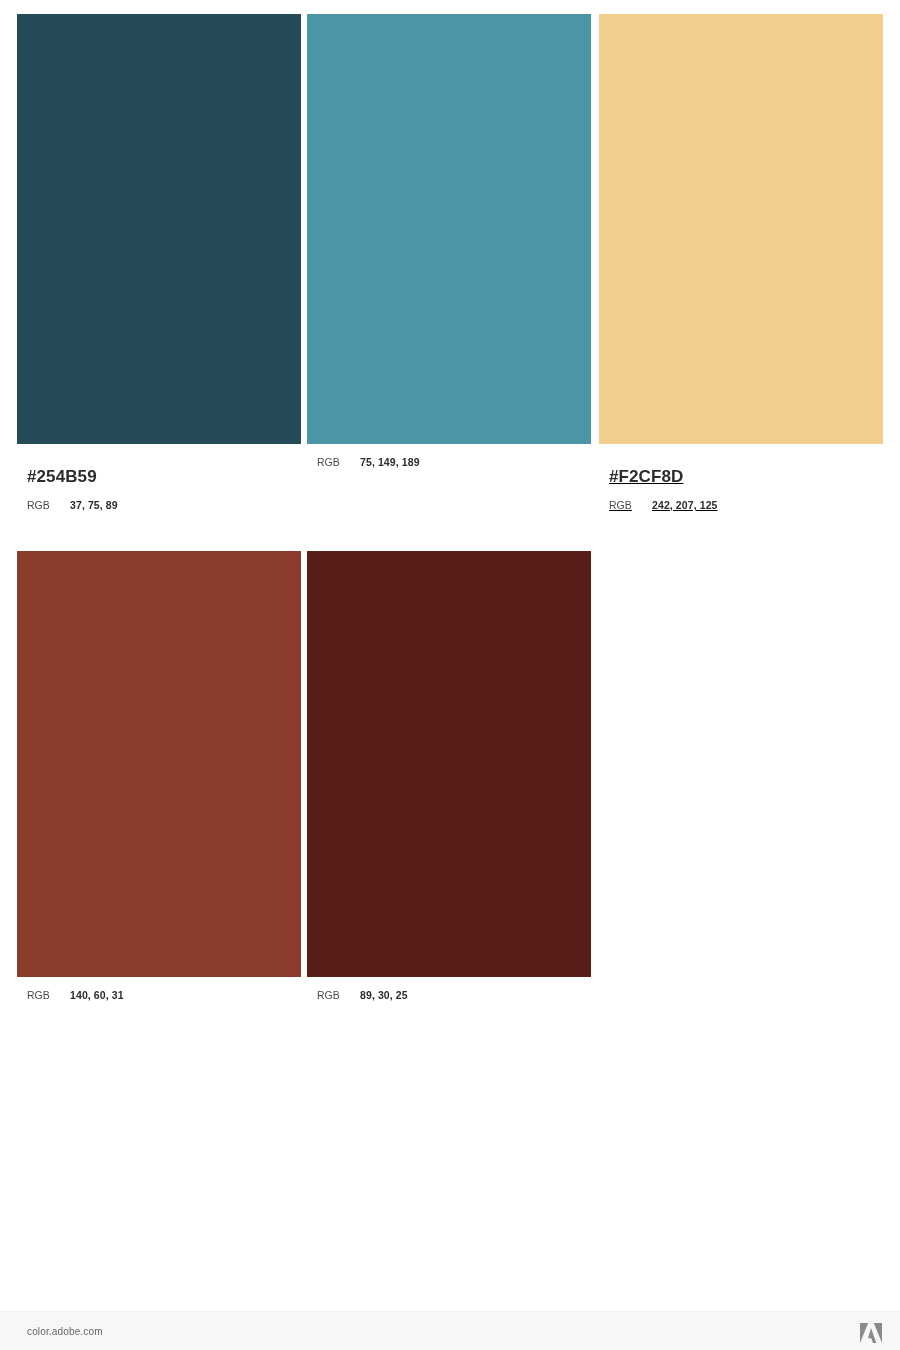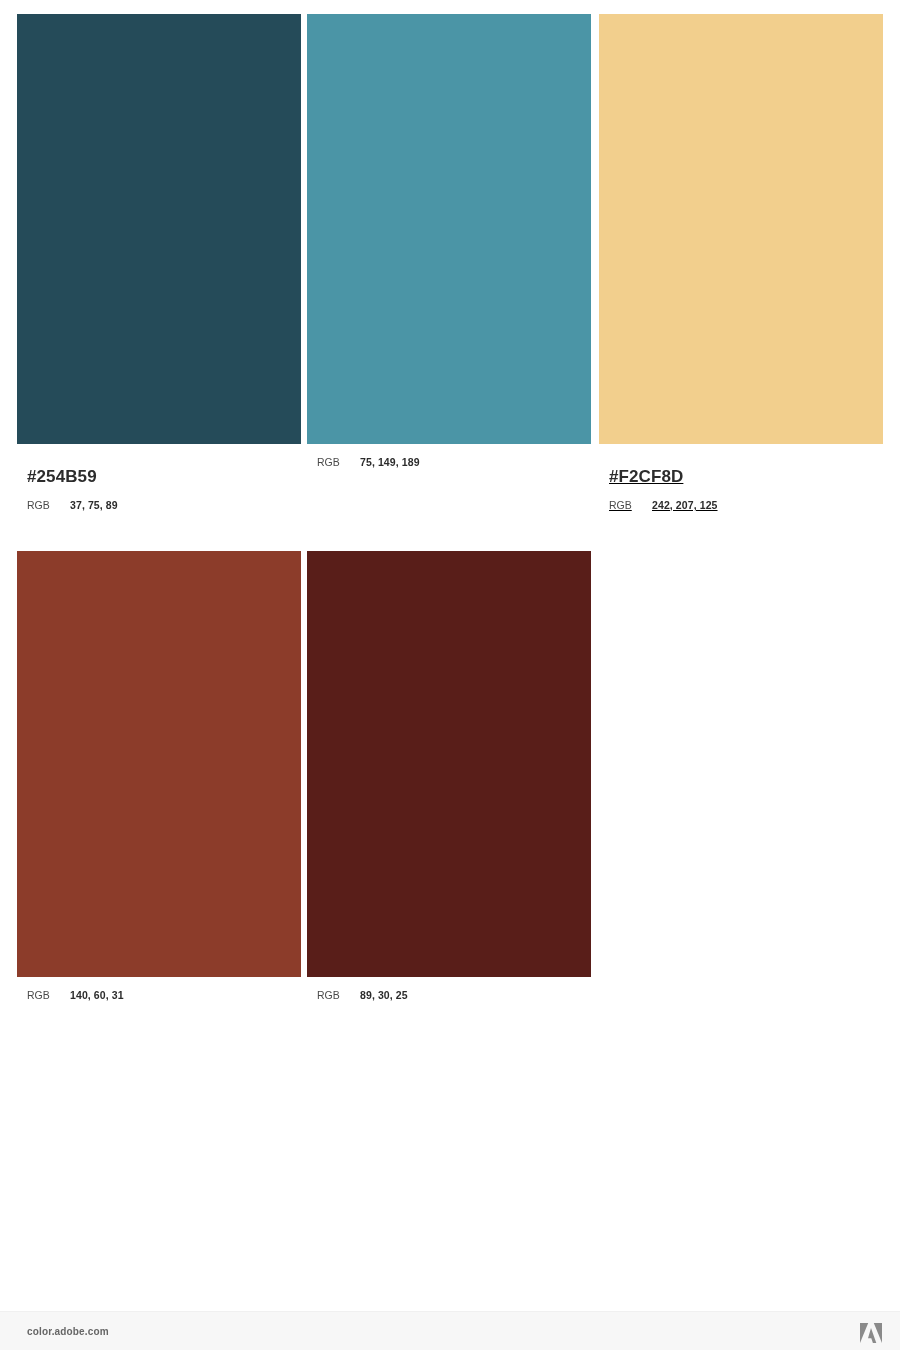--- a/index.html
+++ b/index.html
@@ -86,21 +86,20 @@
   
   .footer {
     position: absolute;
     left: 0;
     bottom: 0;
     width: 900px;
     height: 39px;
     background: #f7f7f7;
     border-top: 1px solid #f0f0f0;
     box-sizing: border-box;
-    font-weight: bold;
   }
   .footer-url {
     position: absolute;
     left: 27px;
     top: 14px;
     font-size: 10px;
     color: #666666;
     letter-spacing: 0.15px;
     line-height: 12px;
   }

